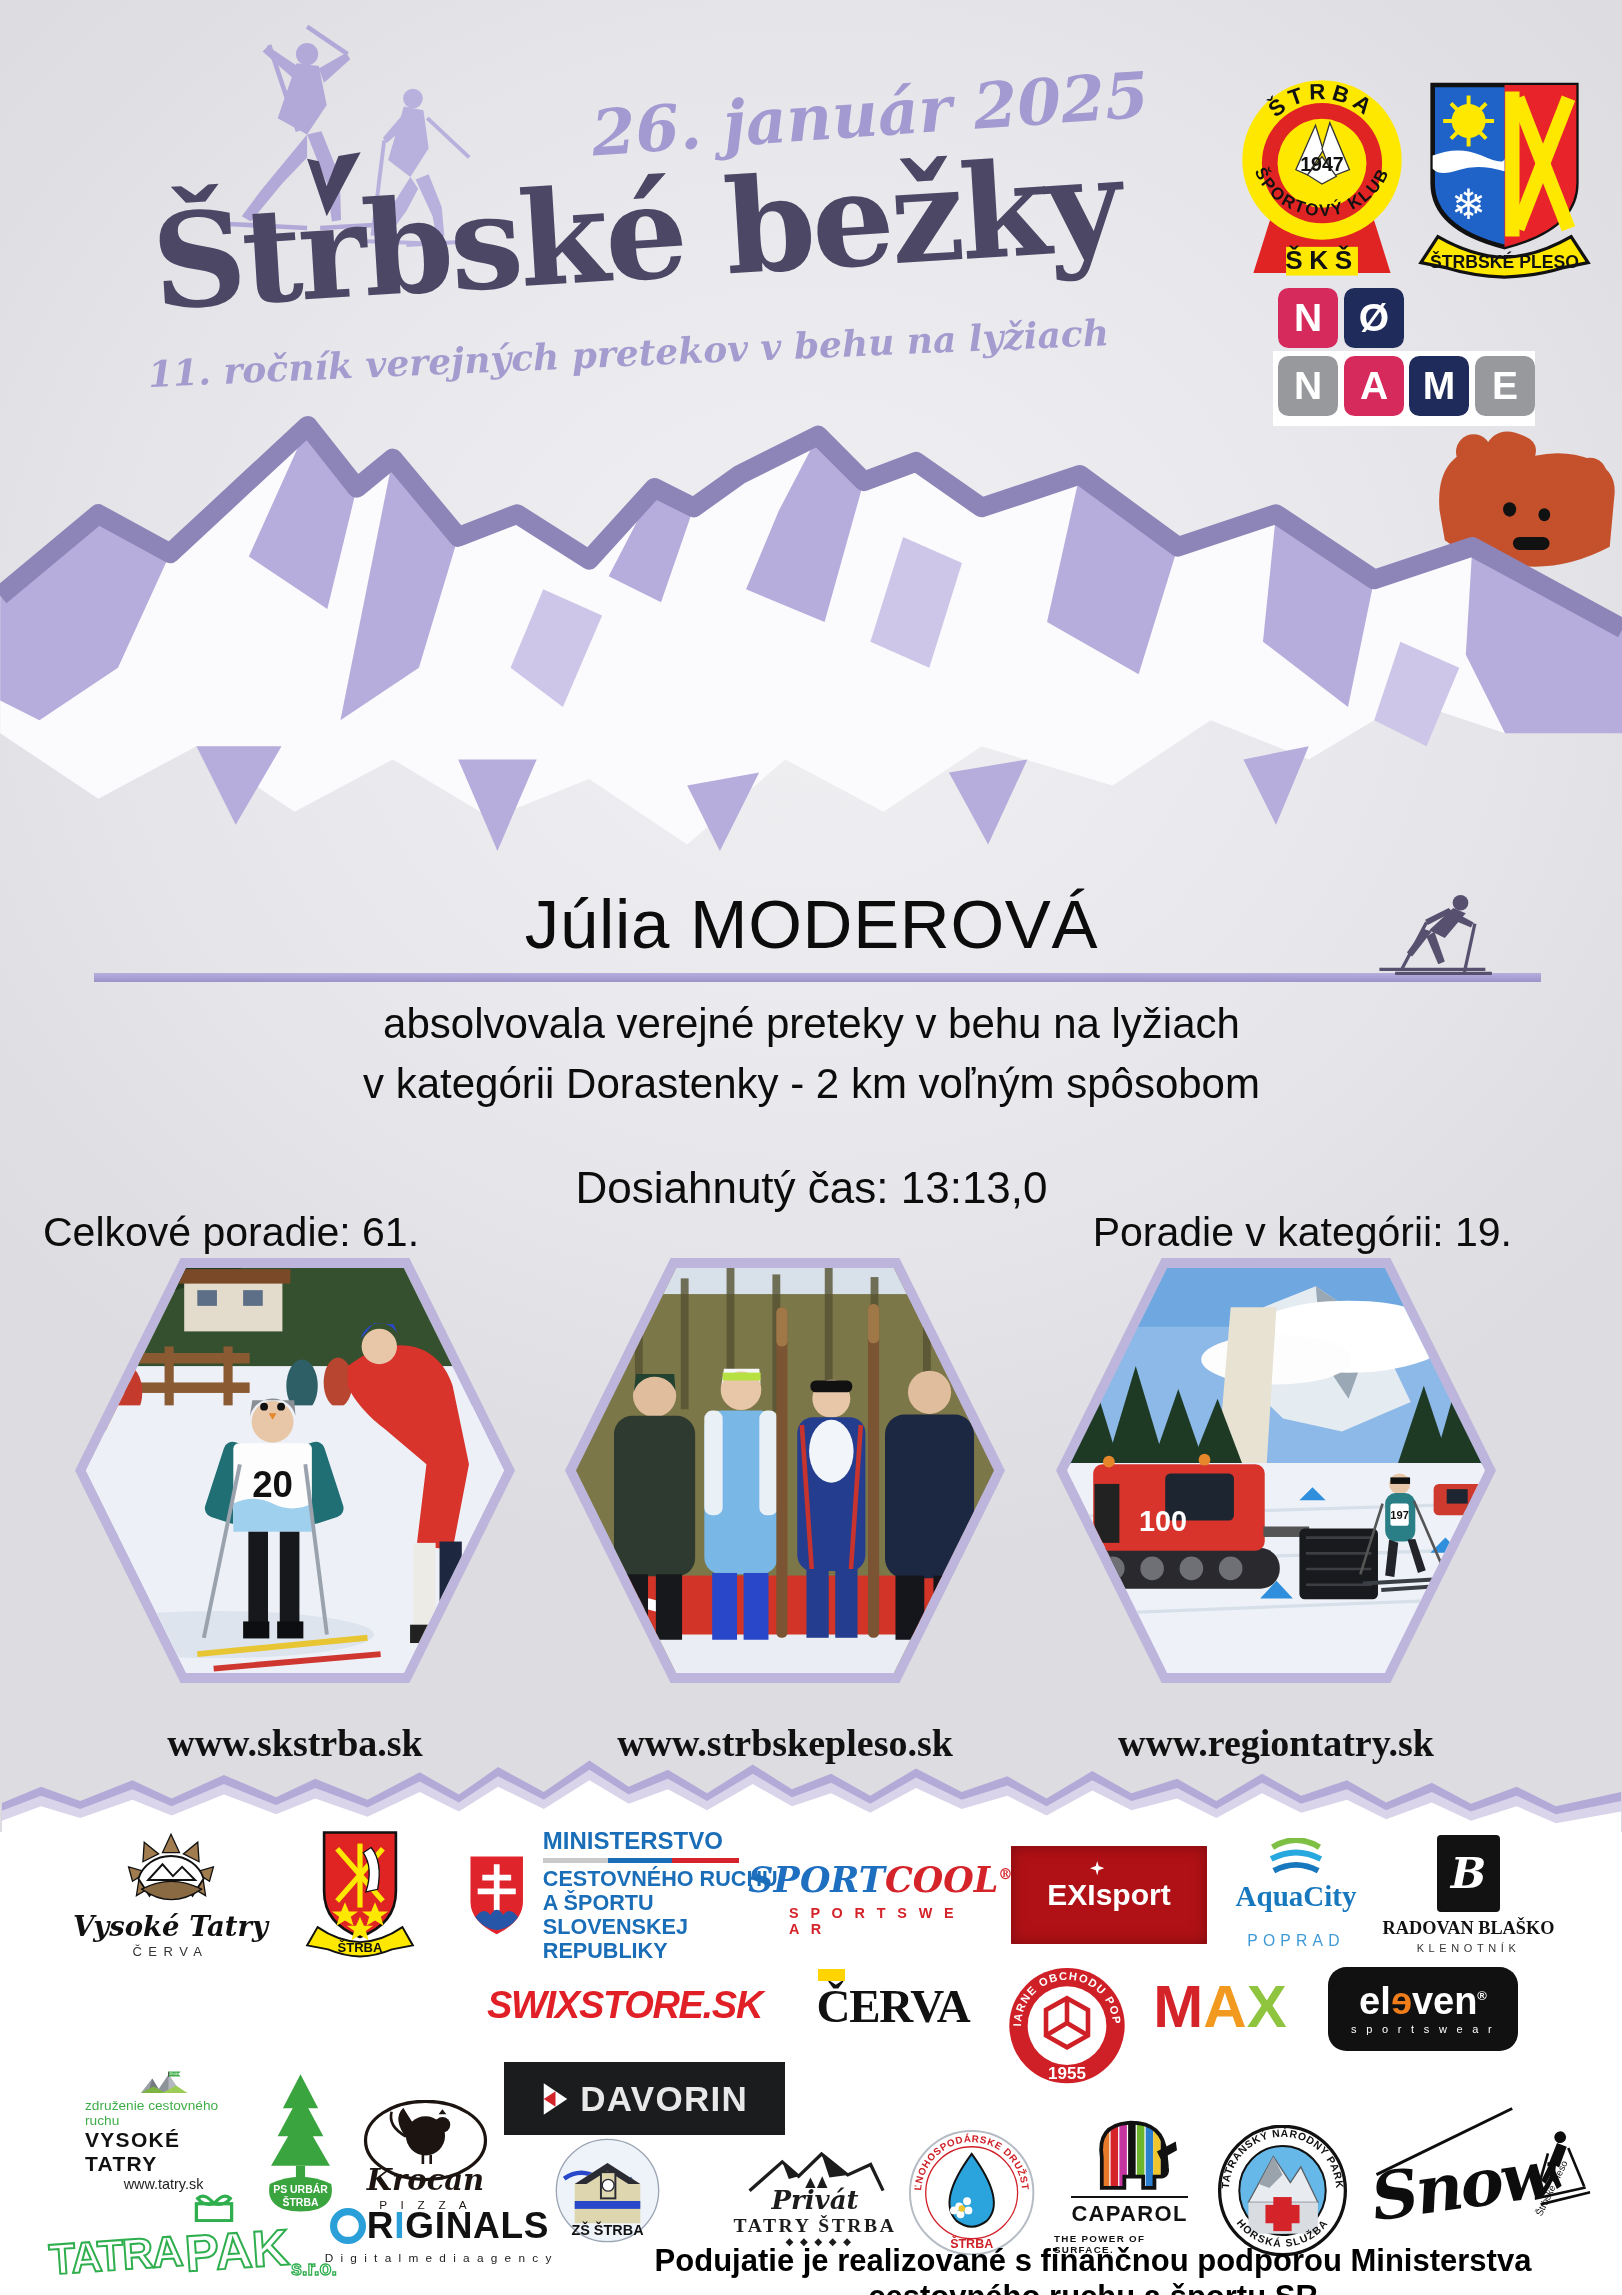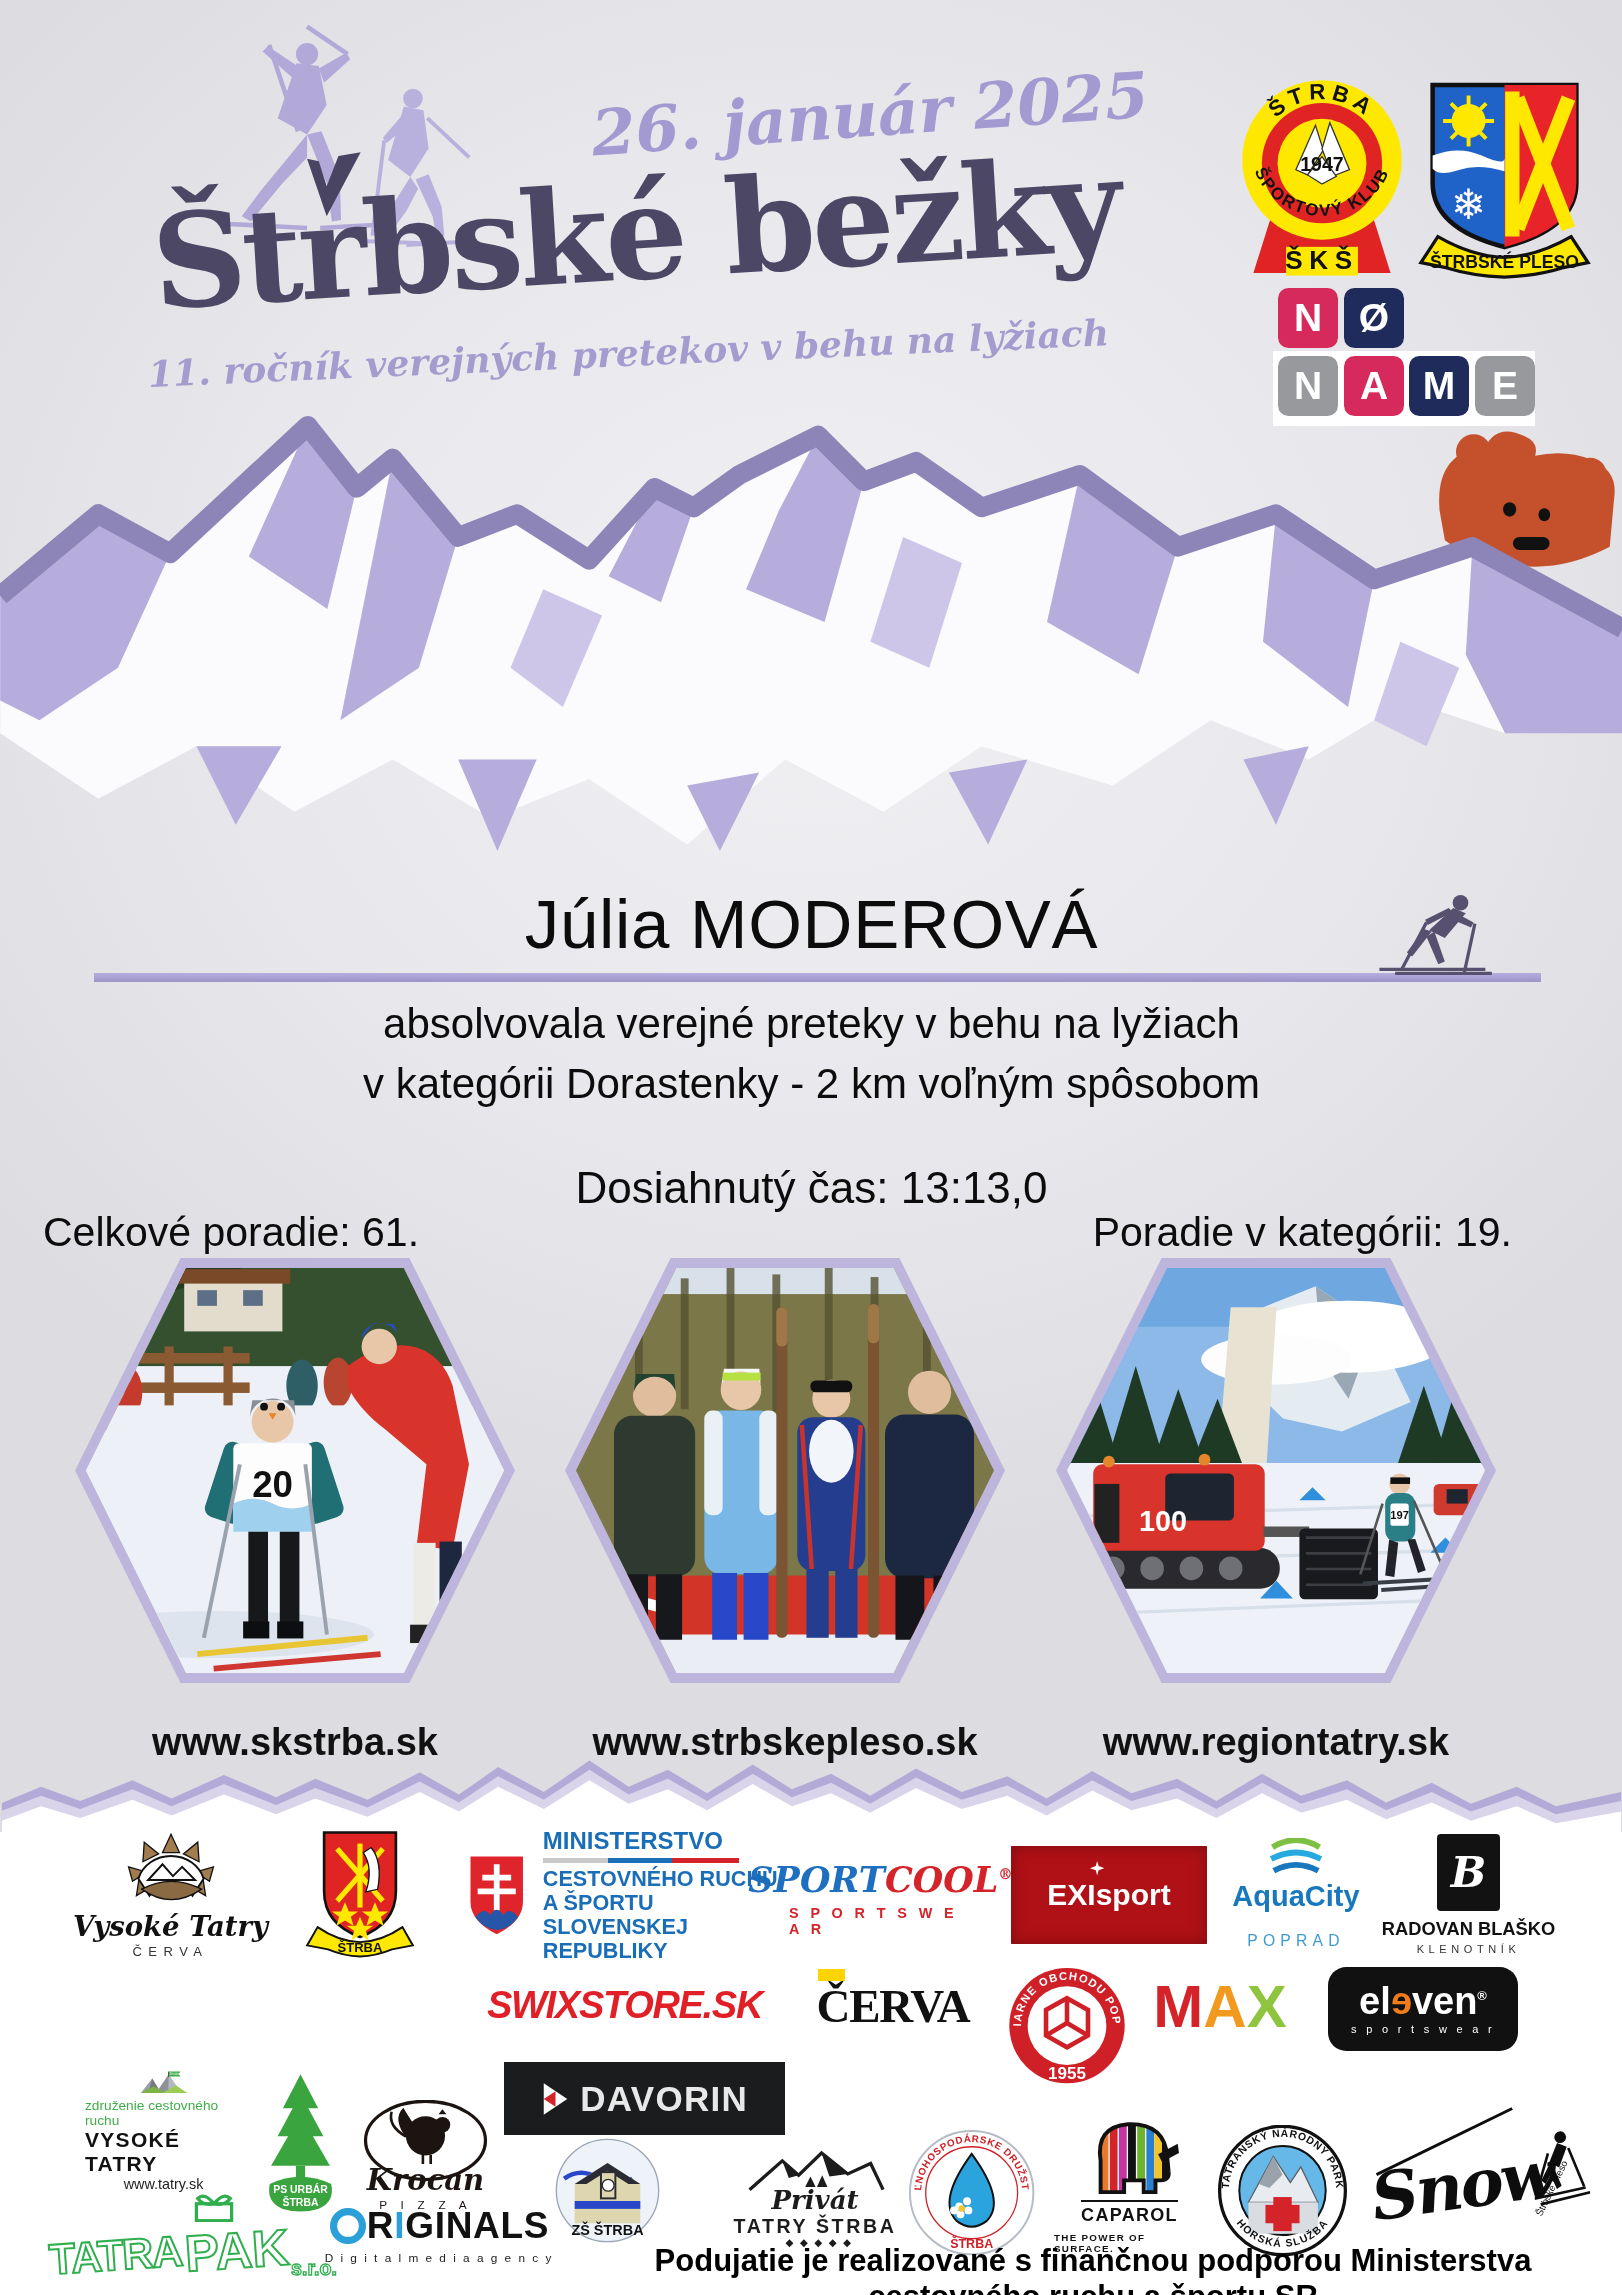--- a/index.html
+++ b/index.html
@@ -2,21 +2,21 @@
 <html style="font-size:10.5px"><head>
 <meta charset="utf-8">
 <style>
   html,body{margin:0;padding:0;background:#bbb;}
   .page{position:relative;width:1623px;height:2295px;overflow:hidden;
         background:radial-gradient(ellipse 1047px 916px at 50% 28%, #f0eff2 0%, #e8e7eb 55%, #dddce1 100%);
         font-family:"Liberation Sans",sans-serif;}
   .abs{position:absolute;}
   .ctr{text-align:center;}
   .script{font-family:"DejaVu Serif",serif;font-style:italic;font-weight:bold;}
-  .serifb{font-family:Liberation Sans, sans-serif;font-weight:bold;}
+  .serifb{font-family:Liberation Serif, serif;font-weight:bold;}
   .date{font-size:63px;color:#a29ad0;transform:rotate(-4deg);}
   .title{font-size:130px;color:#4d4766;letter-spacing:-3.9px;transform:rotate(-3.5deg);font-family:"DejaVu Serif",serif;font-weight:bold;}
   .subtitle{font-size:36px;color:#a49cce;transform:rotate(-2.5deg);}
   .athlete-name{font-size:69px;color:#0c0c0c;letter-spacing:0.7px;}
   .bodyline{font-size:42px;color:#0c0c0c;}
   .timeline{font-size:44px;color:#0c0c0c;}
   .ranktext{font-size:41px;color:#0c0c0c;}
   .rule{height:9.2px;background:linear-gradient(#b5aedd,#9c94c9);}
   .hex{width:440px;height:425px;}
   .hex-border{position:absolute;inset:0;background:#beb5dc;
@@ -645,21 +645,21 @@
         <rect x="58" y="10" width="12" height="110" fill="#c5359f"></rect>
           <rect x="72" y="10" width="12" height="110" fill="#111"></rect>
         <rect x="86" y="10" width="12" height="110" fill="#6cb52d"></rect>
           <rect x="100" y="10" width="12" height="110" fill="#2b7fd0"></rect>
         <rect x="112" y="10" width="12" height="110" fill="#f0c52e"></rect>
           <rect x="124" y="10" width="12" height="110" fill="#111"></rect>
       </g>
       <path d="M30,118 V70 Q22,18 72,14 Q128,12 132,64 L134,86 Q136,100 122,100 L114,100 V118 H96 V100 H66 V118 Z" fill="none" stroke="#111" stroke-width="6"></path>
       <path d="M118,60 L148,44 L150,58 L124,72 Z" fill="#111"></path>
     </svg>
-    <div style="font-size:18px;font-weight:bold;color:#111;letter-spacing:1.3px;border-top:2.6px solid #111;padding-top:3px">CAPAROL</div>
+    <div style="font-size:22px;font-weight:bold;color:#111;letter-spacing:1.3px;border-top:2.6px solid #111;padding-top:3px">CAPAROL</div>
     <div style="font-size:9.8px;font-weight:bold;color:#111;letter-spacing:1.3px;margin-top:6.5px">THE POWER OF SURFACE.</div>
   </div>
 
   <div class="logo" style="left:1214px;top:2123px;width:137px;height:134px">
     <svg width="131" height="131" viewBox="0 0 200 200">
       <ellipse cx="100" cy="100" rx="96" ry="98" fill="#fff" stroke="#111" stroke-width="5"></ellipse>
       <ellipse cx="100" cy="100" rx="66" ry="68" fill="#66b8e8" stroke="#111" stroke-width="3"></ellipse>
       <polygon points="48,118 86,48 112,88 128,64 154,118" fill="#e8ecf0" stroke="#5a5f66" stroke-width="2"></polygon>
       <polygon points="86,48 100,76 80,96 64,90" fill="#9aa3ac"></polygon>
       <rect x="48" y="118" width="106" height="48" fill="#d9dde2"></rect>

